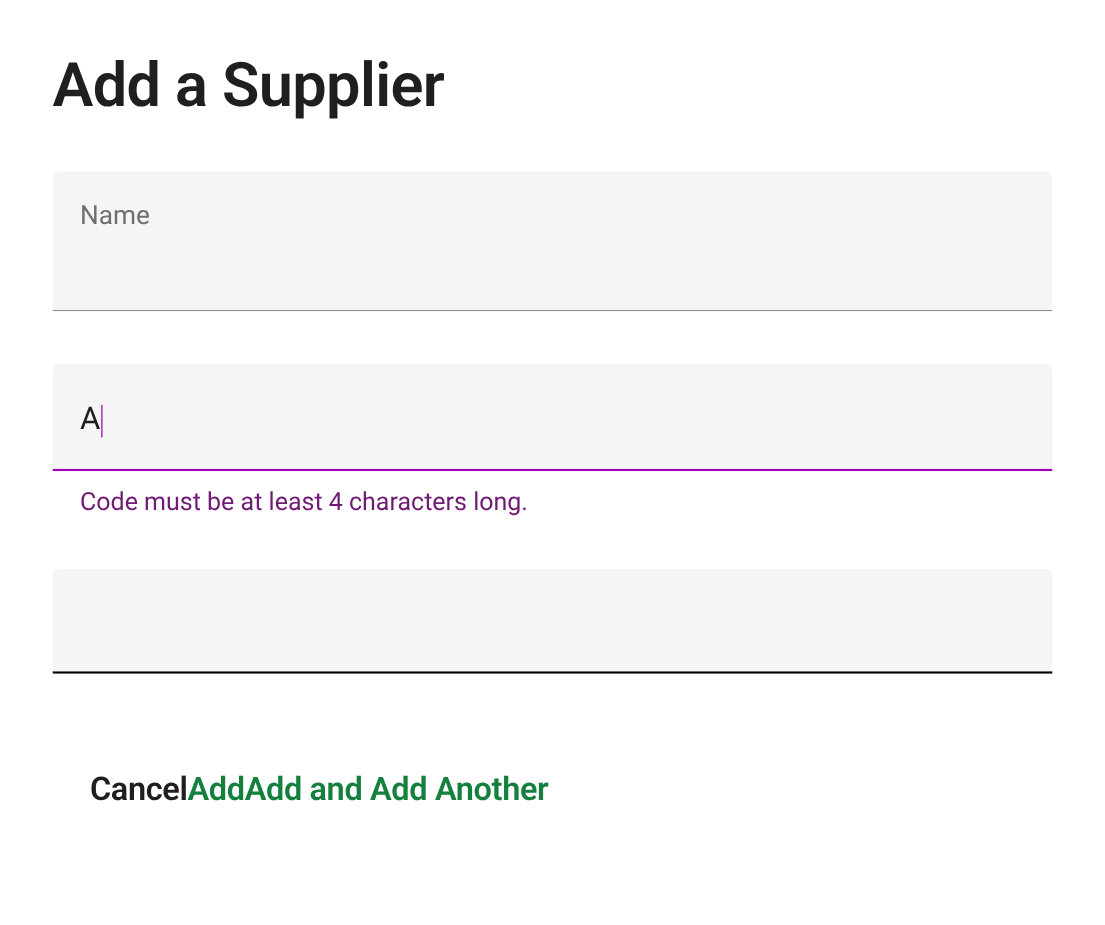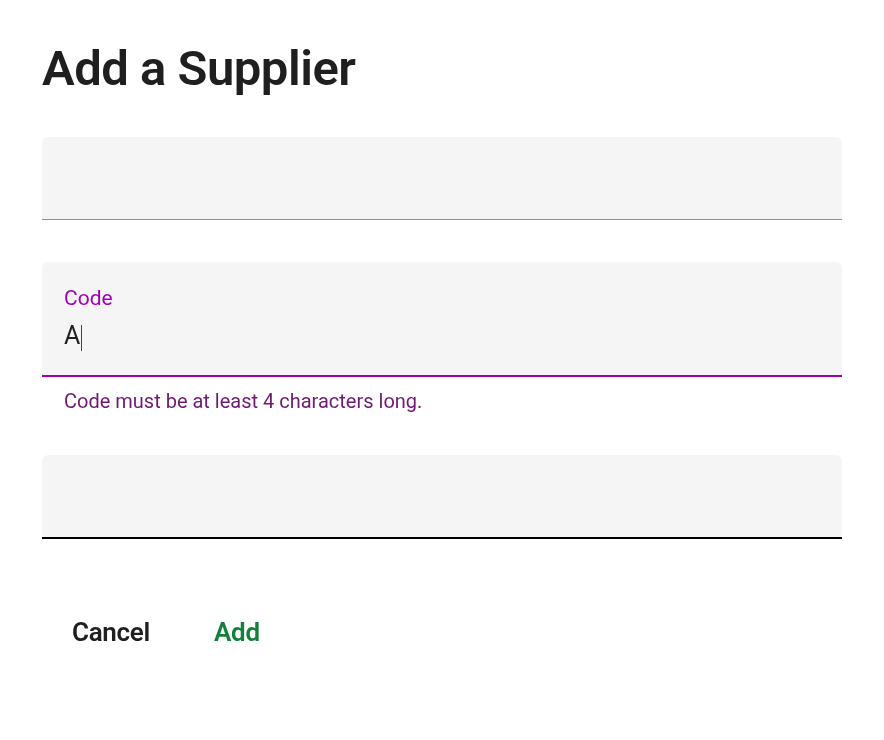--- a/index.html
+++ b/index.html
@@ -78,21 +78,20 @@
     }
     .helper-text {
       font-size: 20px;
       color: #701a75;
       margin-top: -30px;
       margin-bottom: 42px;
       padding-left: 22px;
     }
     .actions {
       display: flex;
-      gap: 64px;
       padding: 36px 30px 0 30px;
     }
     .action-btn {
       background: none;
       border: none;
       font-size: 26px;
       font-weight: 600;
       font-family: inherit;
       cursor: pointer;
       padding: 0;
@@ -105,29 +104,30 @@
       color: #15803d;
       cursor: default;
     }
   </style>
 </head>
 <body>
 
 <h1 class="page-title">Add a Supplier</h1>
 
 <div class="field">
+  <label class="field-label">Name</label>
   <input type="text" class="field-input empty" value="" style="">
 </div>
 
 <div class="field error">
-  <label class="field-label focused">Code</label>
   <div class="value-row"><span>A</span><span class="caret"></span></div>
 </div>
 <div class="helper-text">Code must be at least 4 characters long.</div>
 
 <div class="field dark-underline">
   <div class="field-input empty"></div>
 </div>
 
 <div class="actions">
   <button class="action-btn primary">Cancel</button>
   <button class="action-btn disabled">Add</button>
+  <button class="action-btn disabled">Add and Add Another</button>
 </div>
 
 </body></html>

